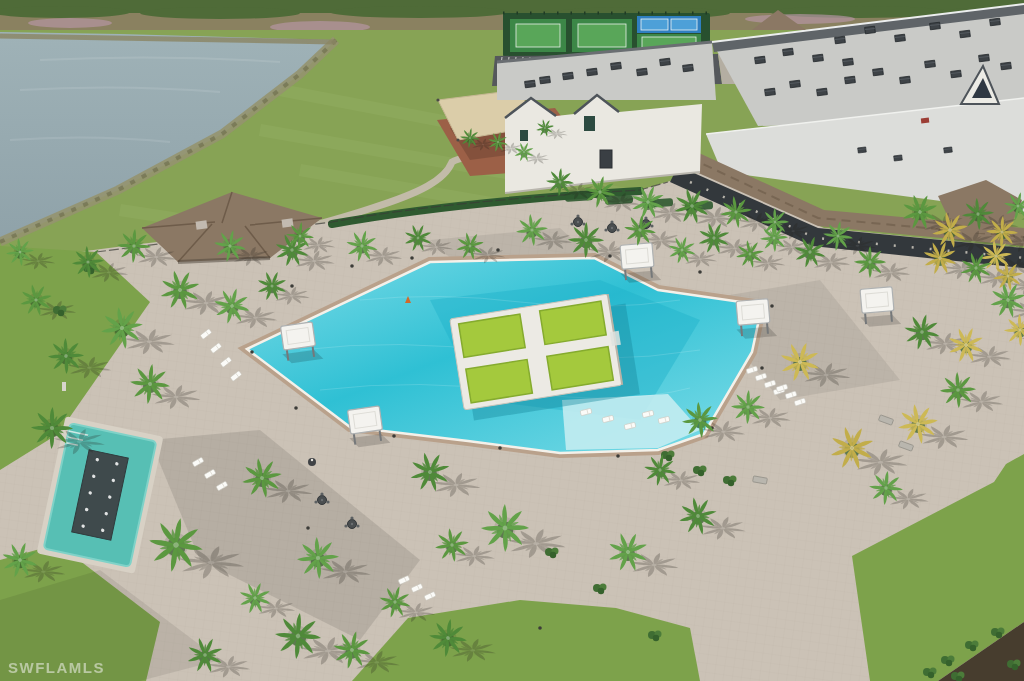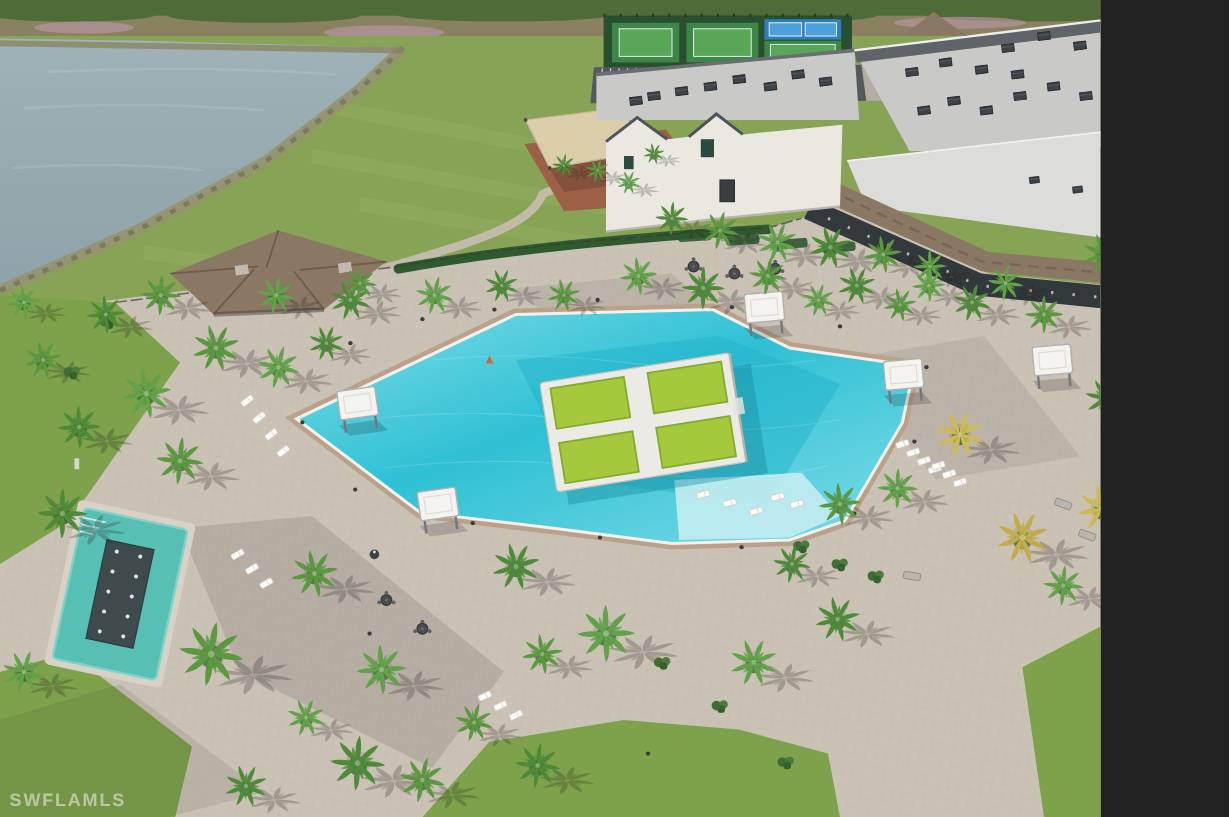--- a/index.html
+++ b/index.html
@@ -1,16 +1,16 @@
 <!DOCTYPE html>
 <html style="--scrub: #8a8160; --treeline: #4f6b38; --pink: #b897a8; --grass: #87a355; --grassLight: #9ab46a; --lawn: #7da24b; --lake: #8fa2a9; --shore: #95946f; --deck: #cbc2b6; --deckShadow: #5a544c; --poolWater: #2fc0d4; --poolEdge: #7fdde8; --poolDeep: #1fb2c9; --poolShallow: #c3ecf1; --coping: #f4f1ea; --surround: #b9a18b; --islandDeck: #eceae4; --padGreen: #a4c93d; --padGreenDark: #85ab2e; --roofLight: #c9cac7; --roofLower: #dcddda; --fascia: #5f6468; --wall: #eae8e1; --gableTrim: #4e545a; --shingle: #8b7864; --openings: #33383c; --hvac: #3e4347; --courtBase: #28502f; --courtGreen: #3c8747; --courtGreenIn: #59a659; --courtBlue: #2f7fc0; --courtBlueIn: #4da0d8; --asphalt: #55585c; --stripe: #e8e8e4; --mulchPlay: #9c6047; --sail: #dbcda9; --hedge: #2f5a30; --shrub: #3f6d33; --spaWater: #57bfb4; --spaFeature: #3f4a4c; --cabanaTop: #f4f3ef; --lounger: #fbfbf8; --mulchDark: #473d2e;"><head>
 <meta charset="utf-8">
 <style>
   html,body{margin:0;padding:0;background:#222;}
-  #stage{position:relative;width:917px;height:681px;overflow:hidden;
+  #stage{position:relative;width:1024px;height:681px;overflow:hidden;
          font-family:"Liberation Sans", sans-serif;}
   #stage svg{position:absolute;left:0;top:0;}
   .scrub{fill:var(--scrub);} .treeline{fill:var(--treeline);}
   .grass{fill:var(--grass);}
   .deck{fill:var(--deck);} .lawn{fill:var(--lawn);}
   .mulch{fill:var(--mulchDark);}
   .hedge{stroke:var(--hedge);} 
   .wall{fill:var(--wall);} .rooflight{fill:var(--roofLight);}
   .rooflower{fill:var(--roofLower);} .fascia{fill:var(--fascia);}
   .shingle{fill:var(--shingle);} .openings{fill:var(--openings);}

